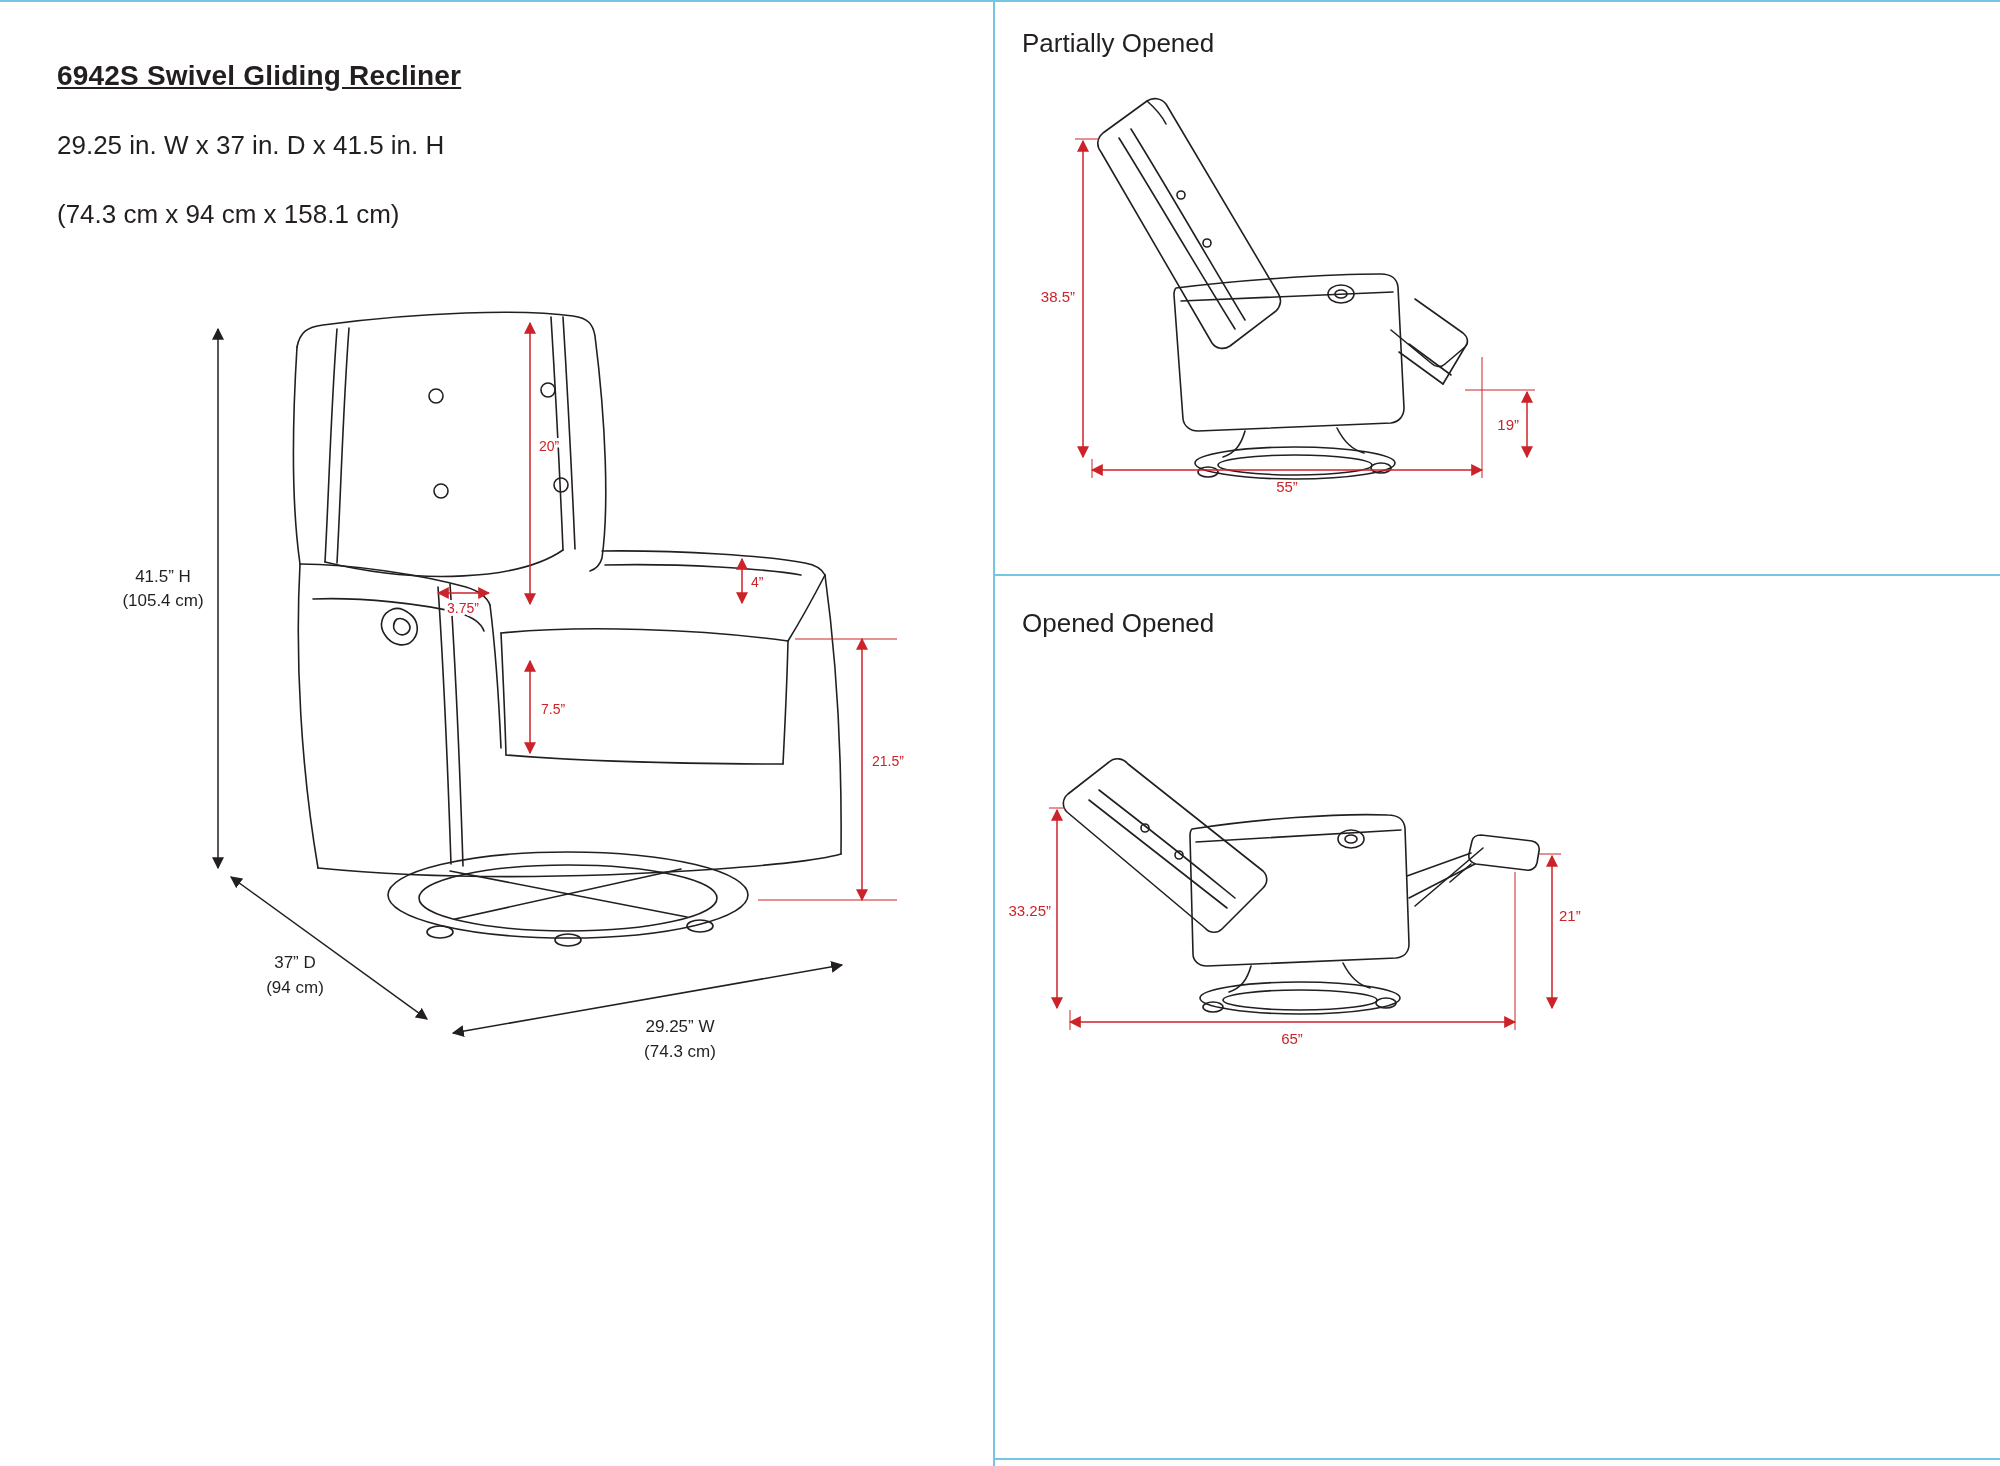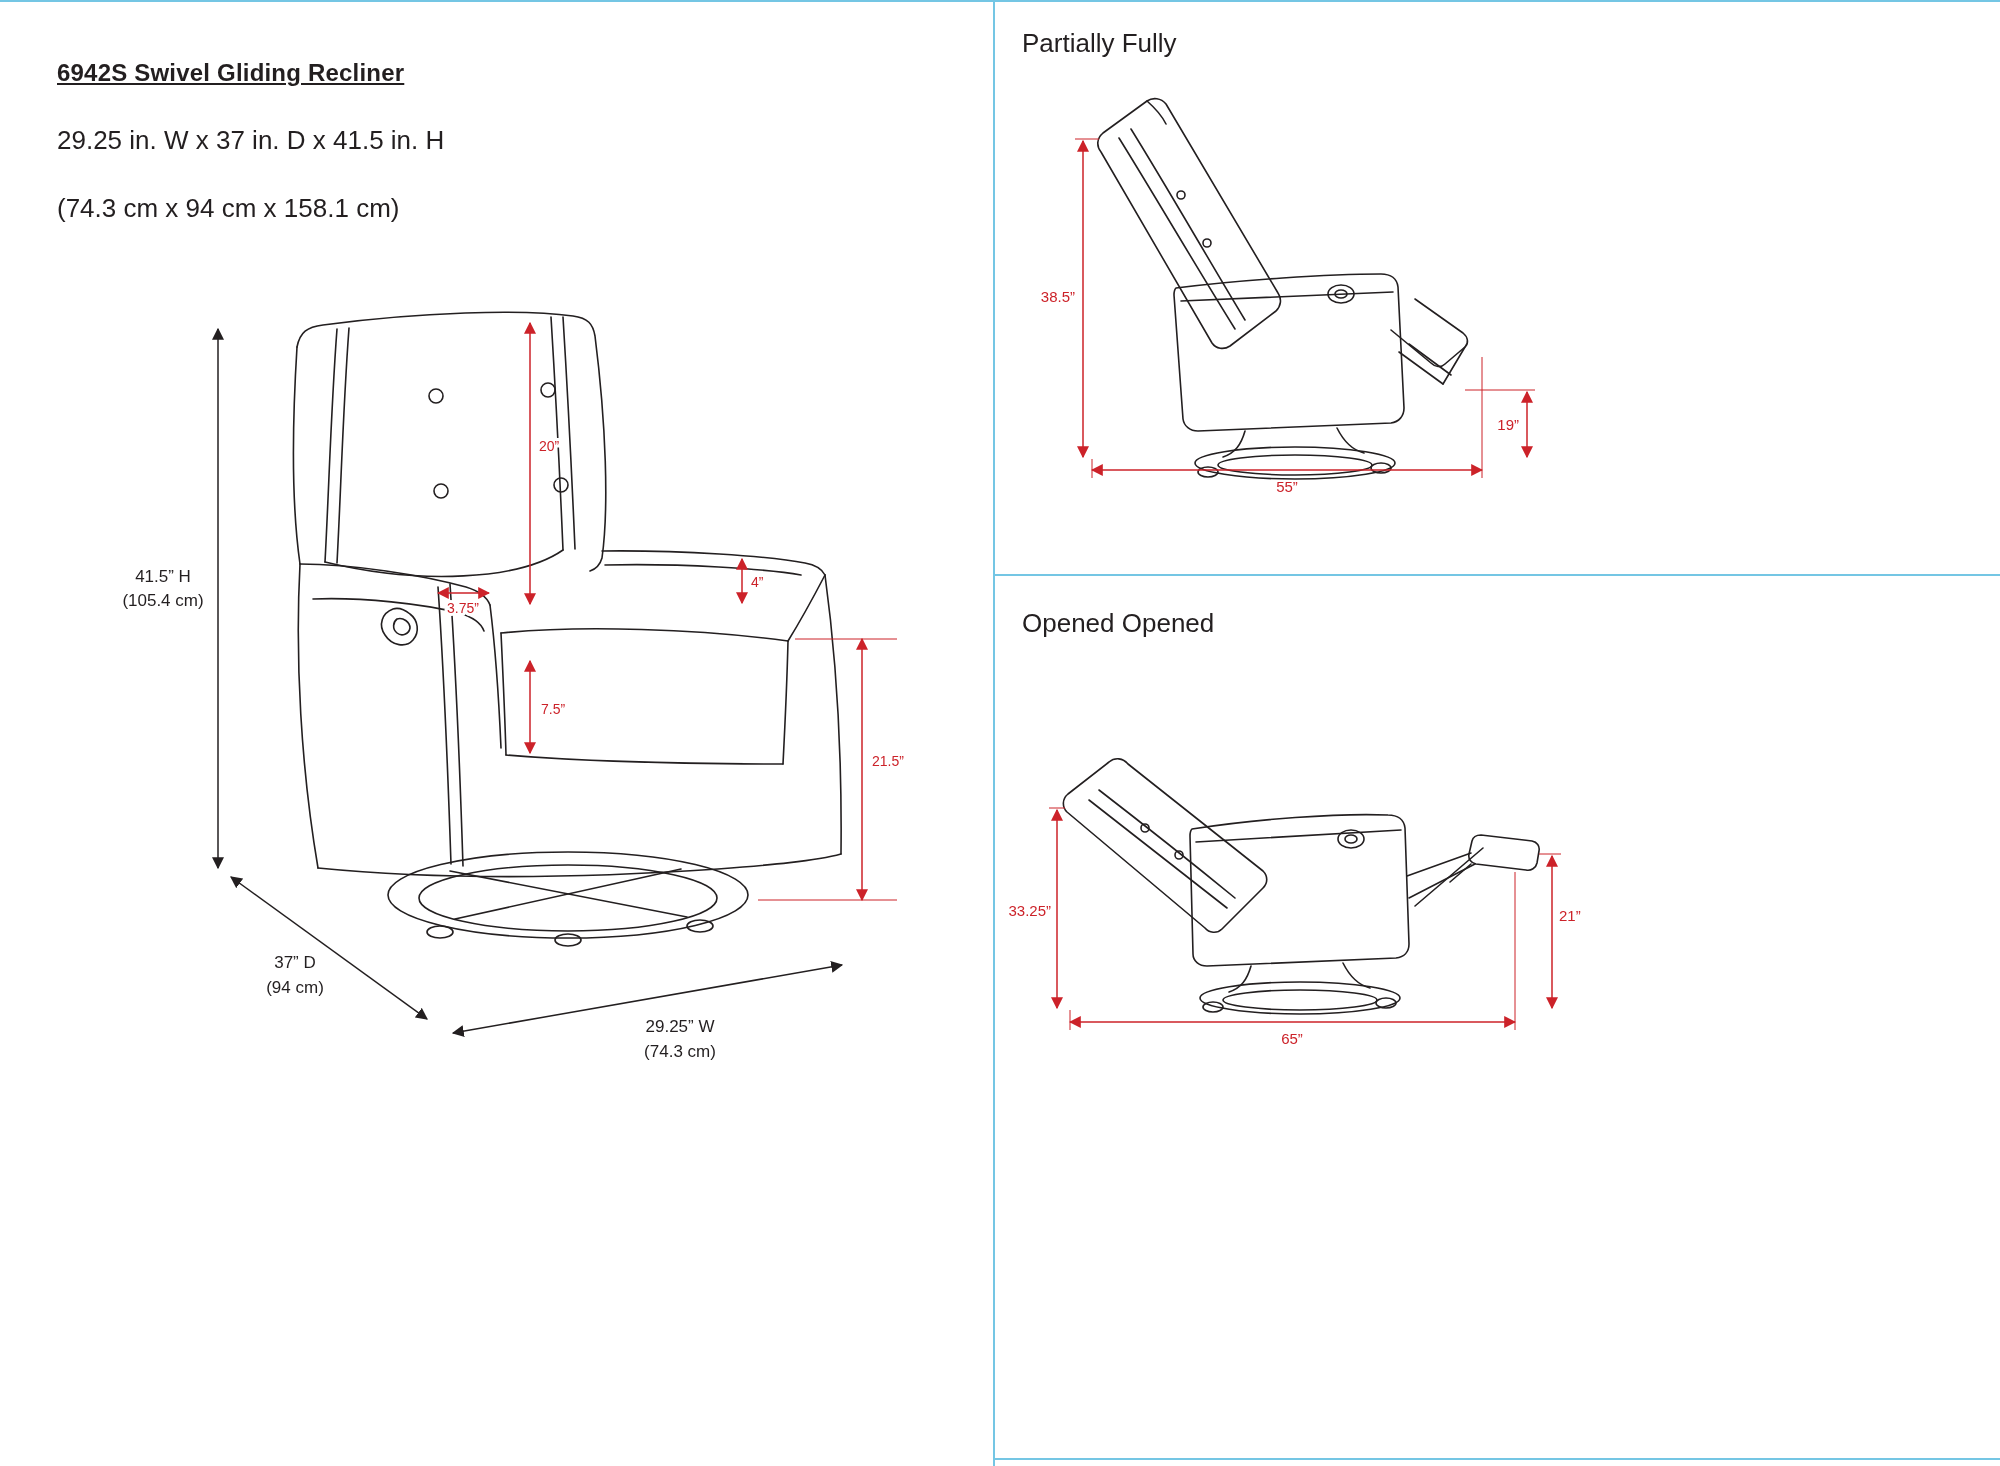--- a/index.html
+++ b/index.html
@@ -28,21 +28,21 @@
 
   .panel{position:absolute;background:#fff;}
   #panel-front{left:0;top:2px;width:993px;height:1464px;}
   #panel-partial{left:995px;top:2px;width:1005px;height:572px;}
   #panel-full{left:995px;top:576px;width:1005px;height:882px;}
 
   .title-block{
     position:absolute;left:57px;top:54px;line-height:1.4;
   }
   .title-block h1{
-    font-size:24px;font-weight:bold;text-decoration:underline;
+    font-size:28px;font-weight:bold;text-decoration:underline;
     letter-spacing:0.2px;margin-bottom:6px;
   }
   .title-block .sub{font-size:26px;font-weight:normal;margin-top:32px;}
 
   .panel-title{
     position:absolute;left:27px;top:26px;font-size:26px;color:var(--ink);
   }
 
   svg{position:absolute;left:0;top:0;}
 
@@ -163,21 +163,21 @@
 
       <text class="dr halo" x="539" y="449">20”</text>
       <text class="dr halo mid" x="463" y="611">3.75”</text>
       <text class="dr halo" x="751" y="585">4”</text>
       <text class="dr halo" x="541" y="712">7.5”</text>
       <text class="dr halo" x="872" y="764">21.5”</text>
     </svg>
   </div>
 
   <div class="panel" id="panel-partial">
-    <div class="panel-title">Partially Fully</div>
+    <div class="panel-title">Partially Opened</div>
 
     <svg width="1005" height="572" viewBox="0 0 1005 572">
       <g class="art">
 
         <path d="M106,150 C101,144 102,136 108,131 L152,99 C158,95 166,96 171,102 L283,291 C287,297 286,304 281,309 L235,344 C229,348 221,347 217,341 Z"></path>
         <path d="M136,127 C172,185 212,255 250,318"></path>
         <path d="M124,136 C160,194 202,266 240,327"></path>
         <circle cx="186" cy="193" r="4"></circle>
         <circle cx="212" cy="241" r="4"></circle>
         <path d="M152,99 C160,106 167,114 171,122"></path>

